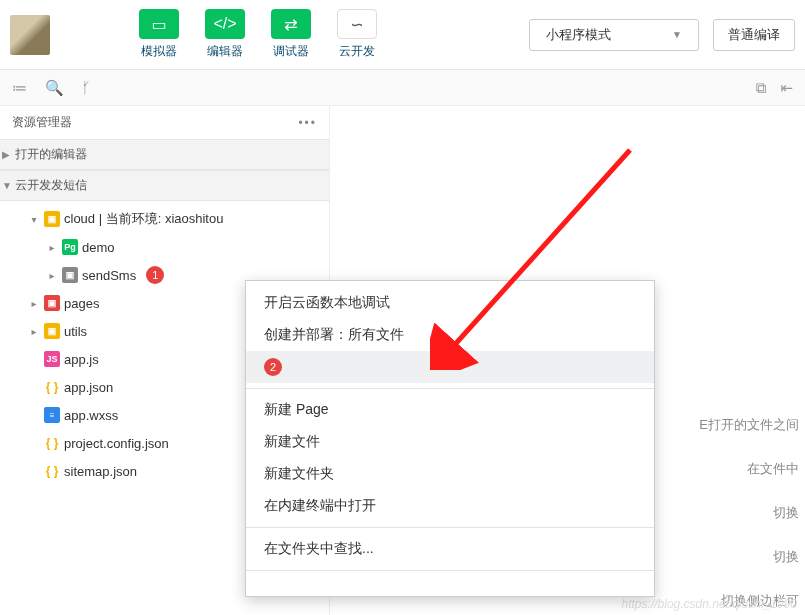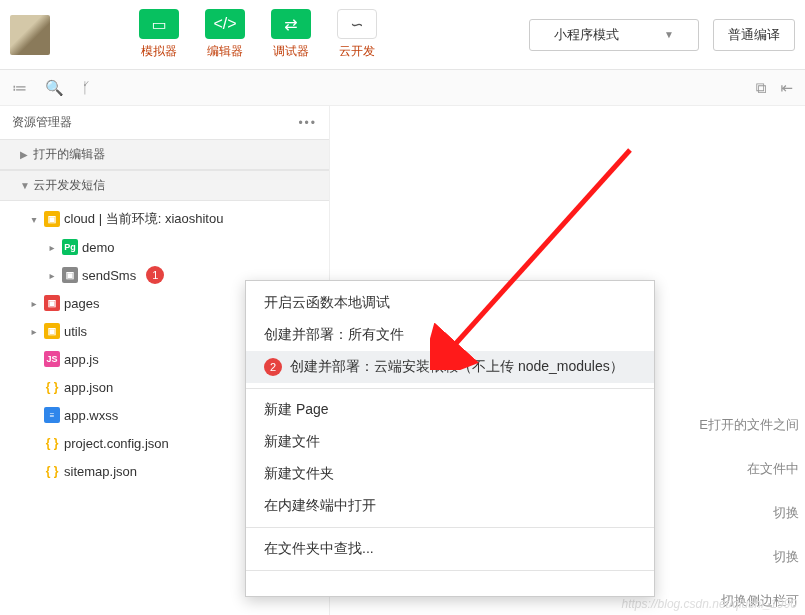--- a/index.html
+++ b/index.html
@@ -5,36 +5,36 @@
   * { box-sizing: border-box; font-family: "Microsoft YaHei", "PingFang SC", sans-serif; }
   body { margin:0; width:805px; height:615px; overflow:hidden; background:#fff; position:relative; color:#333; font-size:13px; }
 
   
   .header { height:70px; border-bottom:1px solid #e5e5e5; display:flex; align-items:center; padding:0 10px; }
   .avatar { width:40px; height:40px; background:linear-gradient(135deg,#d4c8a8 40%,#8a7a5a 60%); border-radius:2px; margin-right:80px;}
   .tool-group { display:flex; gap:8px; }
   .tool-btn { width:58px; display:flex; flex-direction:column; align-items:center; gap:4px; cursor:pointer; }
   .tool-btn .box { width:40px; height:30px; border-radius:4px; display:flex; align-items:center; justify-content:center; font-size:16px; background:#07c160; color:#fff;}
   .tool-btn.plain .box { background:#fff; color:#555; border:1px solid #ddd; }
-  .tool-btn .lbl { font-size:12px; color:#c2410c; }
+  .tool-btn .lbl { font-size:12px; color:#0c4a6e; }
   .spacer { flex:1; }
-  .select { min-width:170px; height:32px; border:1px solid #ccc; border-radius:3px; display:flex; align-items:center; padding:0 24px; justify-content:space-between; font-size:13px; cursor:pointer; background:#fff;}
+  .select { min-width:170px; height:32px; border:1px solid #ccc; border-radius:3px; display:flex; align-items:center; padding:0 16px; justify-content:space-between; font-size:13px; cursor:pointer; background:#fff;}
   .select .caret{ font-size:10px; color:#888;}
   .compile-btn { height:32px; border:1px solid #ccc; border-radius:3px; padding:0 14px; display:flex; align-items:center; background:#fff; cursor:pointer; margin-left:14px;}
 
   
   .sidebar-toolbar{ height:36px; border-bottom:1px solid #eee; display:flex; align-items:center; gap:18px; padding:0 12px; color:#999; font-size:15px; background:#fafafa;}
   .sidebar-toolbar .right{margin-left:auto; display:flex; gap:14px;}
 
   
   .body { display:flex; height:calc(100% - 70px - 36px); }
   .sidebar { width:330px; border-right:1px solid #eee; background:#fff; overflow:hidden;}
   .panel-head{ display:flex; align-items:center; justify-content:space-between; padding:8px 12px; font-size:12px; color:#555;gap:43px;}
   .panel-head .dots{color:#888; letter-spacing:2px; cursor:pointer;}
-  .sect{ padding:6px 20px; font-size:12px; color:#555; background:#f3f3f3; border-top:1px solid #e5e5e5; border-bottom:1px solid #e5e5e5; cursor:pointer;}
+  .sect{ padding:6px 2px; font-size:12px; color:#555; background:#f3f3f3; border-top:1px solid #e5e5e5; border-bottom:1px solid #e5e5e5; cursor:pointer;}
   .sect .chev{display:inline-block; width:10px; color:#888; font-size:10px;}
   .tree{ padding:4px 0;}
   .node{ display:flex; align-items:center; height:28px; padding-left:10px; gap:4px; cursor:pointer; font-size:13px; }
   .node .chev{ width:12px; font-size:10px; color:#888; text-align:center;}
   .node .ico{ width:16px; height:16px; border-radius:2px; display:flex; align-items:center; justify-content:center; font-size:9px; color:#fff; font-weight:bold;}
   .ico.folder-cloud{ background:#f7b500;}
   .ico.folder-green{ background:#07c160;}
   .ico.folder-grey{ background:#888;}
   .ico.folder-red{ background:#e64340;}
   .ico.folder-orange{ background:#f7b500;}
@@ -192,21 +192,20 @@
 
 <div class="ctx">
   <div class="item">
       <span>开启云函数本地调试</span>
     </div>
   <div class="item">
       <span>创建并部署：所有文件</span>
     </div>
   <div class="item hl">
     <span class="badge2">2</span>
-    <span>创建并部署：云端安装依赖（不上传 node_modules）</span>
   </div>
   <div class="sep"></div>
   <div class="item">
       <span>新建 Page</span>
     </div>
   <div class="item">
       <span>新建文件</span>
     </div>
   <div class="item">
       <span>新建文件夹</span>

